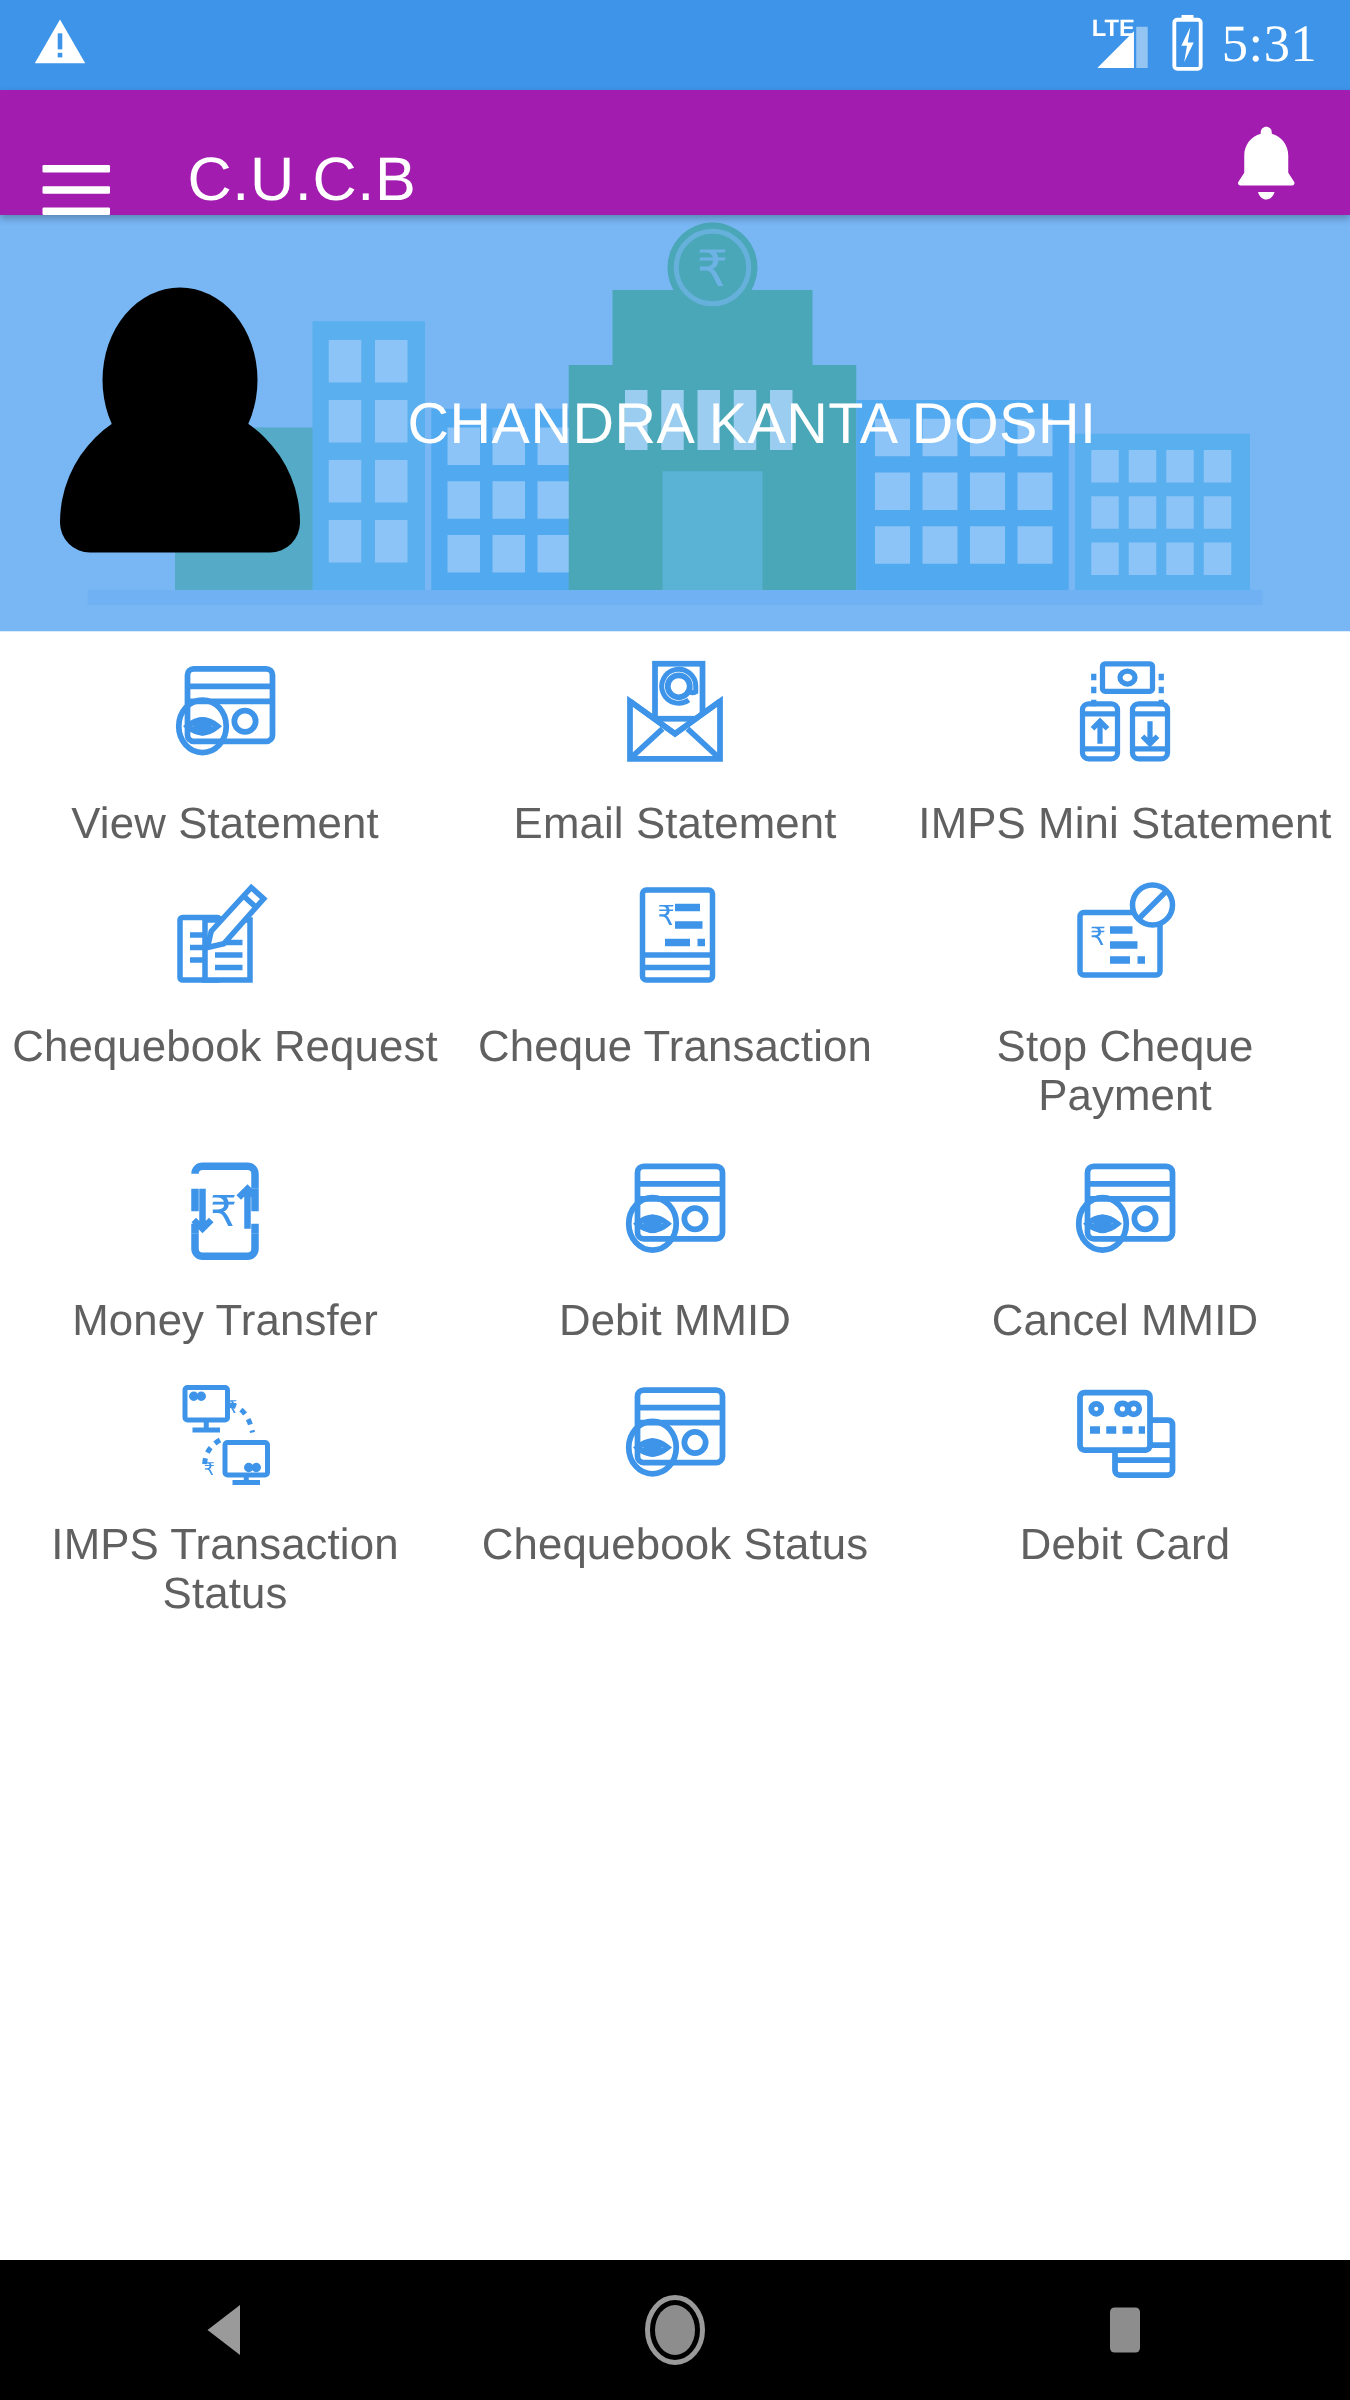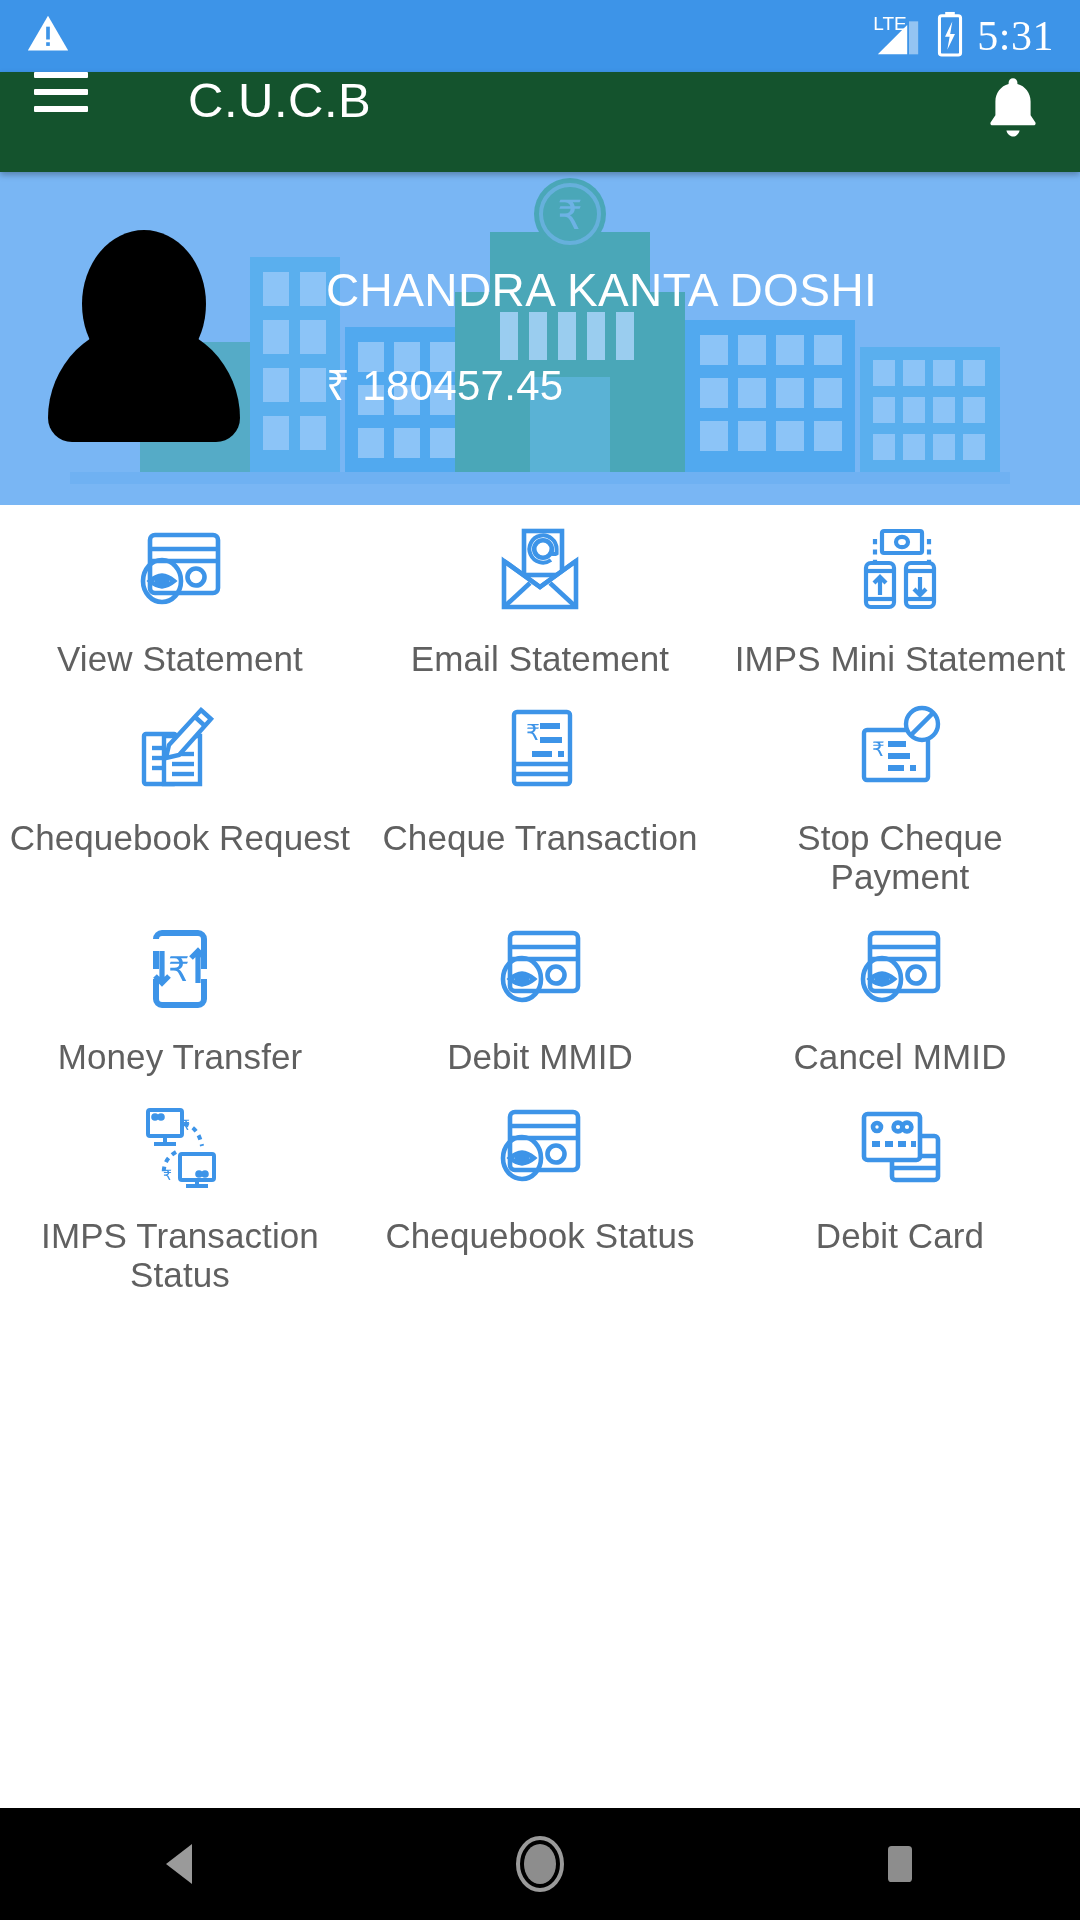--- a/index.html
+++ b/index.html
@@ -18,30 +18,30 @@
     padding:0 26px;
   }
   .status-left{ display:flex; align-items:center; gap:14px; }
   .status-right{ display:flex; align-items:center; gap:12px; }
   .status-time{
     color:#fff; font-size:42px; letter-spacing:.5px; line-height:1;
     font-family:Liberation Serif, serif;
   }
   .lte-wrap{ position:relative; display:flex; align-items:flex-end; height:44px; }
   .lte-text{
-    color:#fff; font-size:19px; font-weight:normal; line-height:1;
+    color:#fff; font-size:19px; font-weight:bold; line-height:1;
     position:absolute; top:0; left:0;
   }
 
   
   .app-bar{
-    height:100px; background:#14532d;
-    display:flex; align-items:flex-start; padding:0 34px;
+    height:100px; background:#a21caf;
+    display:flex; align-items:flex-end; padding:0 34px;
     box-shadow:0 3px 6px rgba(0,0,0,.28);
-    position:relative; z-index:5;gap:38px;
+    position:relative; z-index:5;
   }
   .hamburger{ width:54px; display:flex; flex-direction:column; gap:11px; cursor:pointer; }
   .hamburger span{ display:block; height:6px; background:#fff; border-radius:1px; }
   .app-title{
     color:#fff; font-size:49px; margin-left:62px; letter-spacing:.5px;
     white-space:nowrap;
   }
   .bell{ margin-left:auto; }
 
   
@@ -224,21 +224,20 @@
     <rect x="0" y="312" width="1080" height="21" fill="#79b6f4"></rect>
   </svg>
 
   <div class="hero-content">
     <div class="avatar">
       <div class="head"></div>
       <div class="body"></div>
     </div>
     <div class="user-info">
       <div class="user-name">CHANDRA KANTA DOSHI</div>
-      <div class="user-balance">₹ 180457.45</div>
     </div>
   </div>
 </div>
 
 <div class="grid">
 
   <div class="tile">
     <div class="tile-icon">
       <svg width="104" height="92" viewBox="0 0 52 46" fill="none" stroke="#3d94e8" stroke-width="2.3">
         <rect x="11" y="5" width="34" height="29" rx="2.5"></rect>

